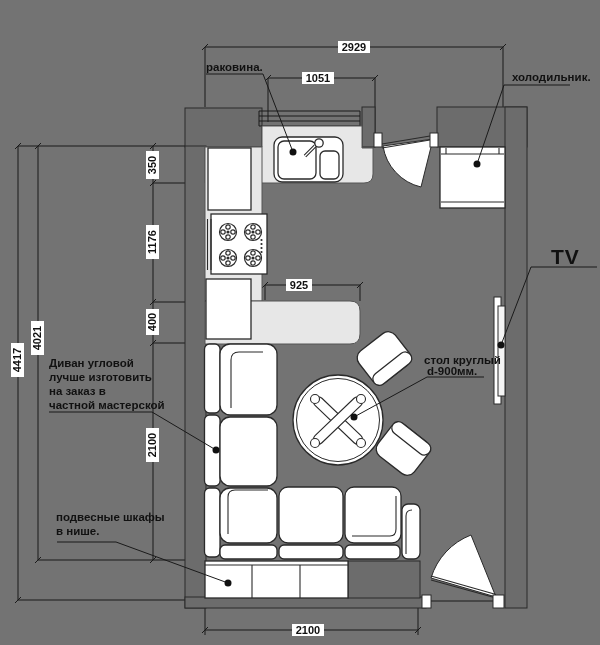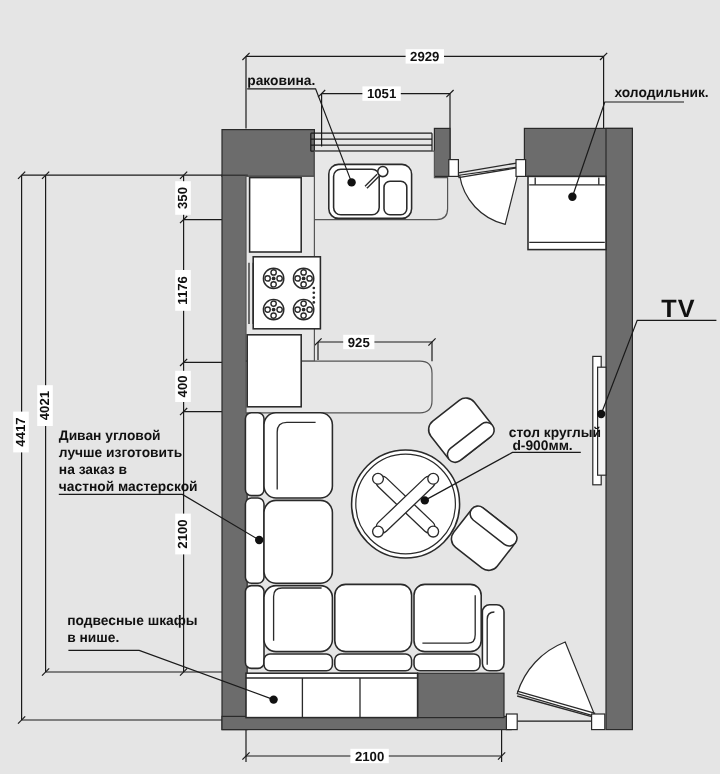--- a/index.html
+++ b/index.html
@@ -1,16 +1,16 @@
 <!DOCTYPE html>
 <html><head>
 <meta charset="utf-8">
 <style>
   html,body{margin:0;padding:0;background:#fff;}
-  .stage{width:600px;height:645px;position:relative;background:#e5e5e5;overflow:hidden;}
+  .stage{width:600px;height:645px;position:relative;background:#737373;overflow:hidden;}
   svg{display:block;}
   text{font-family:"Liberation Sans","DejaVu Sans",sans-serif;font-weight:bold;fill:#111;}
   .dim{font-size:11px;}
   .lbl{font-size:11.5px;}
   .tvlbl{font-size:21px;letter-spacing:1px;}
   .thin{stroke:#1a1a1a;stroke-width:1;fill:none;}
   .furn{stroke:#2a2a2a;stroke-width:1.3;fill:#fff;}
   .furnline{stroke:#2a2a2a;stroke-width:1.1;fill:none;}
 </style>
 </head>

